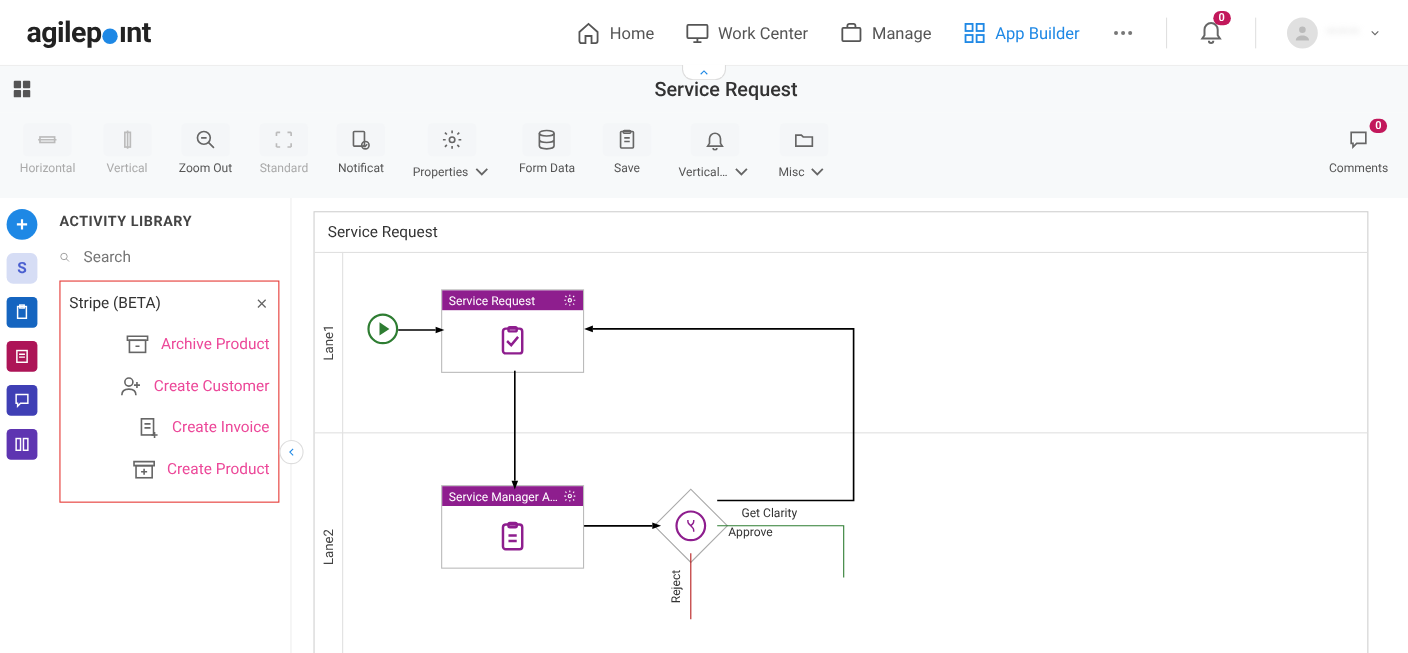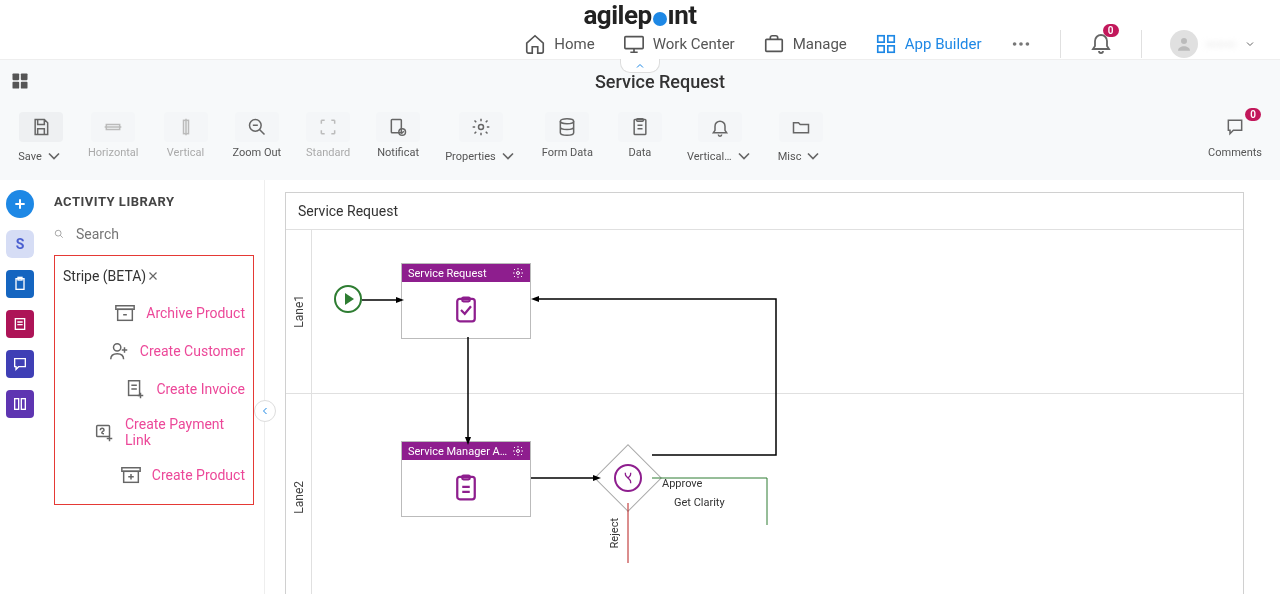--- a/index.html
+++ b/index.html
@@ -1,19 +1,19 @@
 <!DOCTYPE html>
 <html><head>
 <meta charset="utf-8">
 <style>
   * { box-sizing: border-box; margin: 0; padding: 0; font-family: -apple-system, BlinkMacSystemFont, "Segoe UI", Roboto, Arial, sans-serif; }
   body { background: #fff; width: 1280px; height: 594px; overflow: hidden; color: #333; }
   
   
-  .topnav { display: flex; align-items: center; height: 60px; padding: 0 24px; border-bottom: 1px solid #eee; flex-direction: column; }
+  .topnav { display: flex; align-items: center; height: 60px; padding: 0 24px; border-bottom: 1px solid #eee; }
   .logo-wrap { display: flex; align-items: center; }
   .logo-text { font-size: 26px; font-weight: 700; color: #222; letter-spacing: -0.5px; }
   .logo-text .dot { display:inline-block; width:14px; height:14px; background:#1e88e5; border-radius:50%; position:relative; top:2px; margin:0 1px; }
   .nav-items { margin-left: auto; display: flex; align-items: center; gap: 28px; }
   .nav-item { display: flex; align-items: center; gap: 8px; font-size: 15px; color: #555; cursor: pointer; }
   .nav-item.active { color: #1e88e5; }
   .nav-item svg { width: 22px; height: 22px; }
   .nav-sep { width:1px; height:28px; background:#e0e0e0; }
   .bell-wrap { position: relative; }
   .badge { position: absolute; top: -6px; right: -6px; background: #c2185b; color: #fff; border-radius: 8px; font-size: 10px; padding: 1px 5px; font-weight:600; }
@@ -48,21 +48,21 @@
   .rail-item.blue { background:#1565c0; }
   .rail-item.magenta { background:#ad1457; }
   .rail-item.purple { background:#3f3fb5; }
   .rail-item.purple2 { background:#5e35b1; }
   
   .sidebar { width:225px; border-right:1px solid #eee; padding:14px 0 0 14px; position:relative; background:#fff; }
   .sidebar h4 { font-size:13px; font-weight:700; color:#444; letter-spacing:0.5px; margin-bottom:16px; }
   .search-row { display:flex; align-items:center; gap:12px; color:#999; font-size:14px; margin-bottom:12px; padding-right:10px;}
   .search-row input { border:none; outline:none; font-size:14px; flex:1; color:#666; }
   .group-box { border:1.5px solid #e53935; padding:8px 6px 10px; margin-right:10px; }
-  .group-head { display:flex; align-items:center; font-size:14px; color:#333; padding:4px 2px 10px; }
+  .group-head { display:flex; align-items:center; justify-content:space-between; font-size:14px; color:#333; padding:4px 2px 10px; }
   .act-item { display:flex; align-items:center; gap:10px; padding:8px 2px; font-size:14px; color:#ec4899; cursor:pointer;justify-content:flex-end; }
   .act-item svg { width:22px; height:22px; stroke:#666; fill:none; stroke-width:1.6; }
   .collapse-btn { position:absolute; right:-12px; top:220px; width:22px; height:22px; background:#fff; border:1px solid #ddd; border-radius:50%; display:flex; align-items:center; justify-content:center; cursor:pointer; z-index:5; }
   
   .canvas-wrap { flex:1; padding:12px 36px 0 20px; overflow:hidden; }
   .canvas { border:1px solid #d0d0d0; background:#fff; height:100%; position:relative; }
   .canvas-title { position:absolute; left:12px; top:10px; font-size:14px; color:#333; }
   .lane-border { position:absolute; left:0; right:0; border-top:1px solid #e0e0e0; }
   .lane-head { position:absolute; left:0; width:26px; border-right:1px solid #e0e0e0; display:flex; align-items:center; justify-content:center; }
   .lane-label { writing-mode:vertical-rl; transform:rotate(180deg); font-size:12px; color:#444; }
@@ -164,33 +164,20 @@
         <rect x="3" y="3" width="8" height="8" rx="1"></rect>
         <rect x="13" y="3" width="8" height="8" rx="1"></rect>
         <rect x="3" y="13" width="8" height="8" rx="1"></rect>
         <rect x="13" y="13" width="8" height="8" rx="1"></rect>
       </svg>
   </div>
   <div class="sub-title">Service Request</div>
 </div>
 
 <div class="toolbar">
-  <button class="tool">
-    <div class="ico">
-        <svg viewBox="0 0 24 24" fill="none" stroke-width="1.8">
-          <path d="M5 3h11l4 4v14H5zM8 3v6h8V3M8 21v-7h8v7"></path>
-        </svg>
-      </div>
-    <span class="tool-label">
-        <span>Save</span>
-        <svg class="chev" viewBox="0 0 24 24" fill="none" stroke="#555" stroke-width="2">
-          <path d="M6 9l6 6 6-6"></path>
-        </svg>
-      </span>
-  </button>
   <button class="tool muted light">
     <div class="ico">
         <svg viewBox="0 0 24 24" fill="none" stroke-width="1.8">
           <rect x="4" y="9" width="16" height="6"></rect>
           <path d="M2 12h20"></path>
         </svg>
       </div>
     <span class="tool-label">Horizontal</span>
   </button>
   <button class="tool muted light">
@@ -253,21 +240,21 @@
     <span class="tool-label">Form Data</span>
   </button>
   <button class="tool light">
     <div class="ico">
         <svg viewBox="0 0 24 24" fill="none" stroke-width="1.8">
           <rect x="5" y="3" width="14" height="18" rx="1"></rect>
           <rect x="8" y="2" width="8" height="3" rx="1"></rect>
           <path d="M9 10h6M9 14h6"></path>
         </svg>
       </div>
-    <span class="tool-label">Data</span>
+    <span class="tool-label">Save</span>
   </button>
   <button class="tool light">
     <div class="ico">
         <svg viewBox="0 0 24 24" fill="none" stroke-width="1.8">
           <path d="M18 16v-5a6 6 0 1 0-12 0v5l-2 3h16zM10 21a2 2 0 0 0 4 0"></path>
         </svg>
       </div>
     <span class="tool-label">
         <span>Vertical…</span>
         <svg class="chev" viewBox="0 0 24 24" fill="none" stroke="#555" stroke-width="2">
@@ -363,27 +350,20 @@
             <path d="M3 21c0-4 3-6 7-6s7 2 7 6M18 8v6M15 11h6"></path>
           </svg>
         <span style="max-width:120px;">Create Customer</span>
       </div>
       <div class="act-item">
         <svg viewBox="0 0 24 24">
             <rect x="5" y="3" width="12" height="16"></rect>
             <path d="M8 8h6M8 12h6M18 16v6M15 19h6"></path>
           </svg>
         <span>Create Invoice</span>
-      </div>
-      <div class="act-item">
-        <svg viewBox="0 0 24 24">
-            <rect x="4" y="5" width="14" height="12" rx="1"></rect>
-            <path d="M8 10c0-1 1-2 2-2s2 1 2 2-1 1-2 2 0 2 2 2M18 16v6M15 19h6"></path>
-          </svg>
-        <span style="max-width:120px;">Create Payment Link</span>
       </div>
       <div class="act-item">
         <svg viewBox="0 0 24 24">
             <rect x="4" y="8" width="16" height="12"></rect>
             <path d="M2 4h20v4H2zM12 11v6M9 14h6"></path>
           </svg>
         <span>Create Product</span>
       </div>
     </div>
     <div class="collapse-btn">
@@ -461,21 +441,21 @@
       </svg>
       <svg class="arrow" style="left:245px; top:282px;" width="70" height="6">
         <line x1="0" y1="3" x2="62" y2="3" stroke="#000" stroke-width="1.5"></line>
         <polygon points="62,0 70,3 62,6" fill="#000"></polygon>
       </svg>
 
       <svg class="arrow" style="left:245px; top:104px;" width="250" height="165">
         <path d="M121 158 L245 158 L245 2 L8 2" fill="none" stroke="#000" stroke-width="1.5"></path>
         <polygon points="8,-1 0,2 8,5" fill="#000"></polygon>
       </svg>
-      <div class="edge-label" style="left:388px; top:267px;margin-top:36px;">Get Clarity</div>
+      <div class="edge-label" style="left:388px; top:267px;">Get Clarity</div>
 
       <svg class="arrow" style="left:366px; top:282px;" width="130" height="50">
         <path d="M0 3 L115 3 L115 50" fill="none" stroke="#2e7d32" stroke-width="1"></path>
       </svg>
       <div class="edge-label" style="left:376px; top:284px;">Approve</div>
 
       <svg class="arrow" style="left:339px; top:310px;" width="6" height="60">
         <line x1="3" y1="0" x2="3" y2="60" stroke="#b71c1c" stroke-width="1"></line>
       </svg>
       <div class="edge-label reject-label" style="left:322px; top:325px;">Reject</div>

